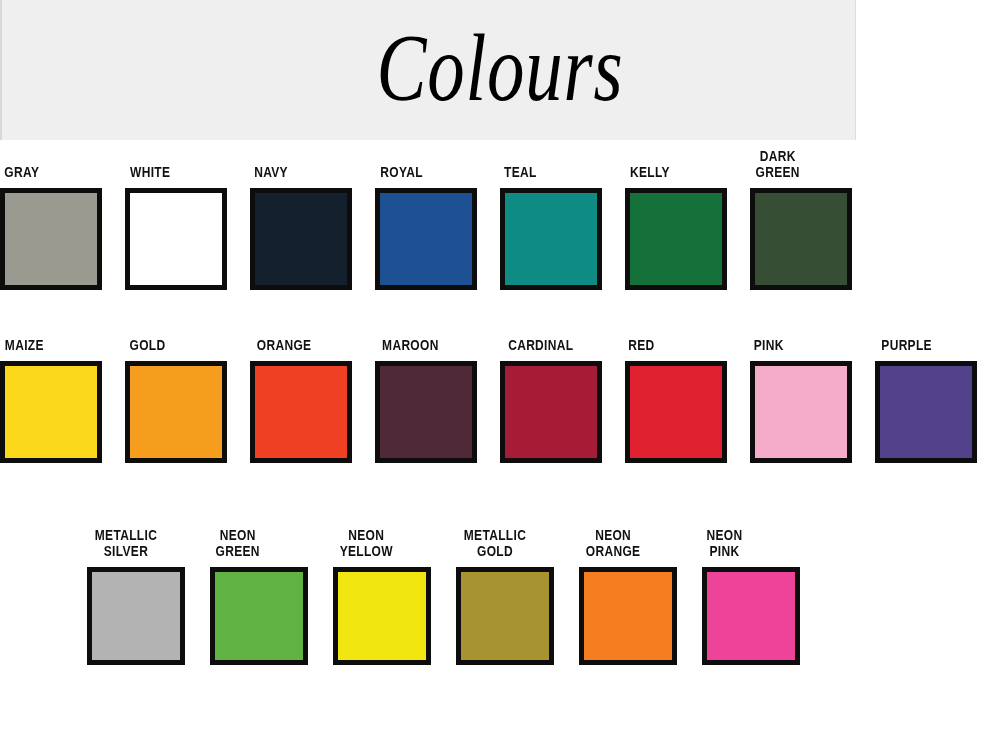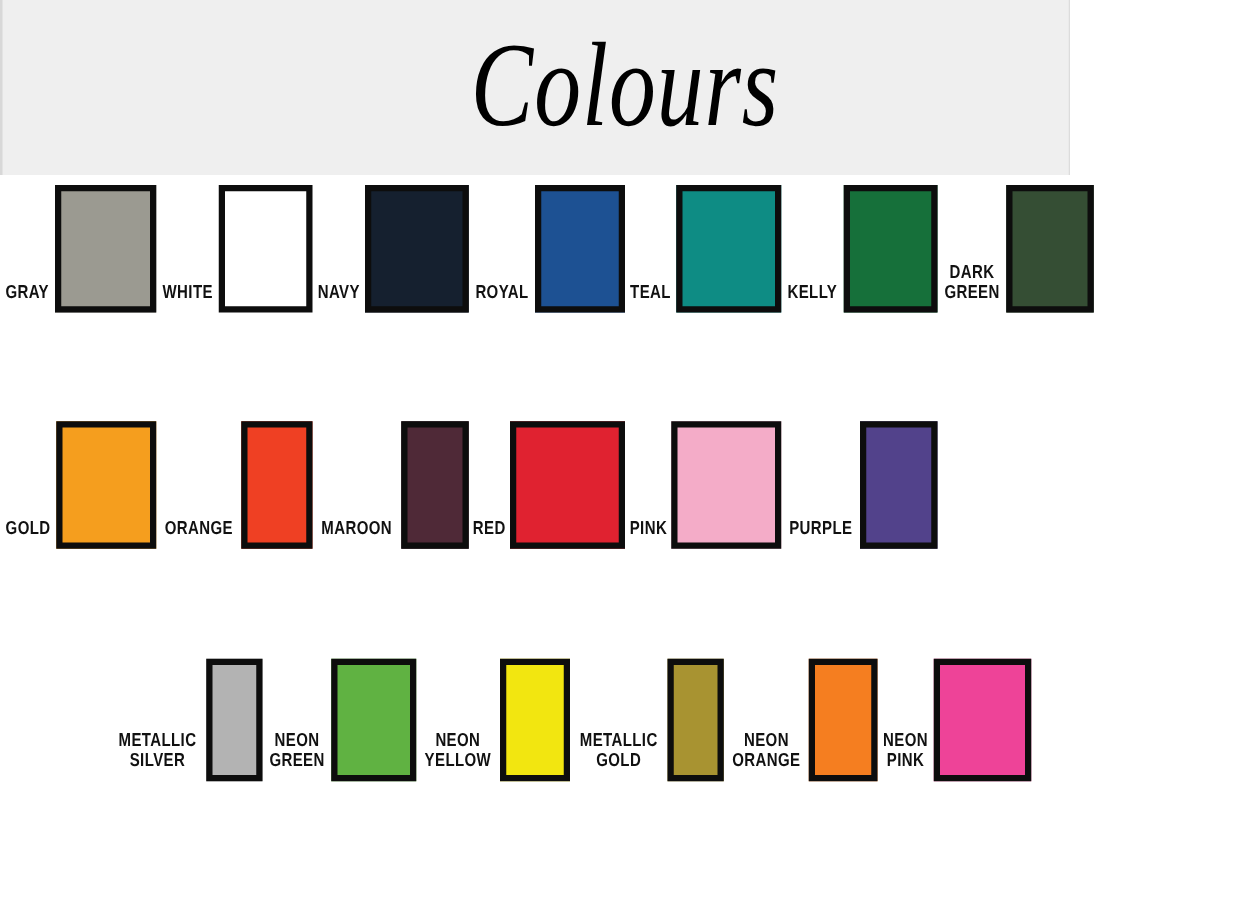--- a/index.html
+++ b/index.html
@@ -58,22 +58,22 @@
     display: flex;
     align-items: flex-end;
   }
   #row-1 { left: 0px;  top: 148px; width: 1000px; }
   #row-2 { left: 0px;  top: 337px; width: 1000px; }
   #row-3 { left: 87px; top: 527px; width: 926px; }
 
   .swatch-cell {
     width: 125px;
     display: flex;
-    flex-direction: row;
-    align-items: flex-end;
+    flex-direction: column;
+    align-items: flex-start;
     justify-content: flex-end;
   }
   #row-3 .swatch-cell { width: 123px; }
 
   .swatch-label {
     font-family: "Liberation Sans", "DejaVu Sans", sans-serif;
     font-weight: 700;
     font-size: 15px;
     line-height: 16px;
     letter-spacing: 0.4px;
@@ -129,30 +129,38 @@
       <div class="swatch-box" style="background: rgb(22, 112, 58); border-color: rgb(13, 13, 13);"></div>
     </div>
     <div class="swatch-cell">
       <div class="swatch-label">DARK
 GREEN</div>
       <div class="swatch-box" style="background: rgb(53, 78, 52); border-color: rgb(13, 13, 13);"></div>
     </div>
   </div>
 <div class="swatch-row" id="row-2">
     <div class="swatch-cell">
+      <div class="swatch-label">MAIZE</div>
+      <div class="swatch-box" style="background: rgb(251, 215, 28); border-color: rgb(13, 13, 13);"></div>
+    </div>
+    <div class="swatch-cell">
       <div class="swatch-label">GOLD</div>
       <div class="swatch-box" style="background: rgb(245, 158, 30); border-color: rgb(13, 13, 13);"></div>
     </div>
     <div class="swatch-cell">
       <div class="swatch-label">ORANGE</div>
       <div class="swatch-box" style="background: rgb(239, 64, 35); border-color: rgb(13, 13, 13);"></div>
     </div>
     <div class="swatch-cell">
       <div class="swatch-label">MAROON</div>
       <div class="swatch-box" style="background: rgb(79, 41, 55); border-color: rgb(13, 13, 13);"></div>
+    </div>
+    <div class="swatch-cell">
+      <div class="swatch-label">CARDINAL</div>
+      <div class="swatch-box" style="background: rgb(166, 27, 53); border-color: rgb(13, 13, 13);"></div>
     </div>
     <div class="swatch-cell">
       <div class="swatch-label">RED</div>
       <div class="swatch-box" style="background: rgb(224, 34, 48); border-color: rgb(13, 13, 13);"></div>
     </div>
     <div class="swatch-cell">
       <div class="swatch-label">PINK</div>
       <div class="swatch-box" style="background: rgb(244, 172, 200); border-color: rgb(13, 13, 13);"></div>
     </div>
     <div class="swatch-cell">

